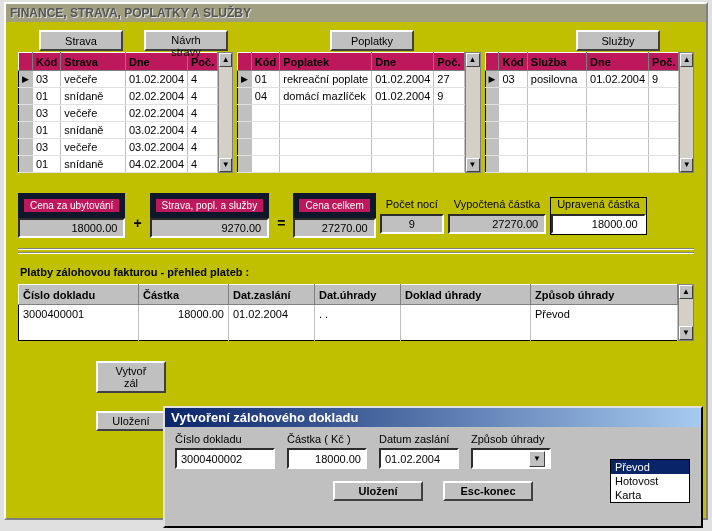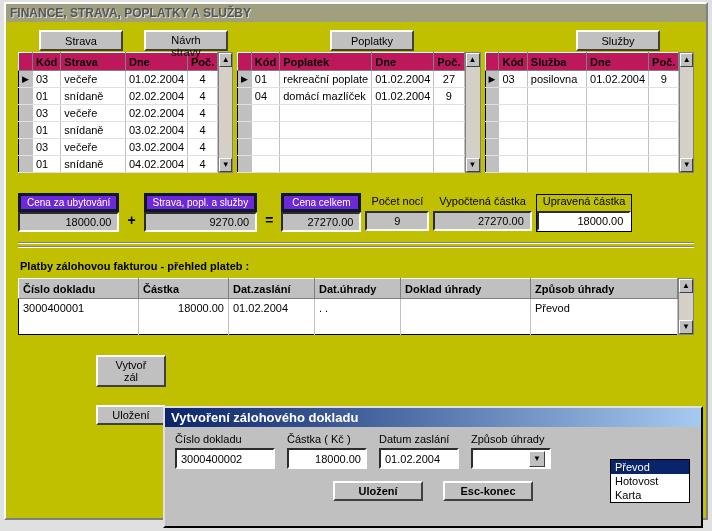--- a/index.html
+++ b/index.html
@@ -63,21 +63,21 @@
     height: 18px;
   }
   .grid td {
     border-right: 1px solid #c0c0c0;
     border-bottom: 1px solid #e0e0e0;
     padding: 1px 3px;
     height: 17px;
     white-space: nowrap;
     overflow: hidden;
   }
-  .grid td.num, .grid th.num { text-align: center; margin-left: 17px; }
+  .grid td.num, .grid th.num { text-align: left; margin-left: 17px; }
   .vscroll {
     width: 16px;
     background: #d4d0c8;
     border: 1px solid #808080;
     display: flex; flex-direction: column; justify-content: space-between;
   }
   .sbtn {
     background: #c0c0c0;
     border: 1px solid;
     border-color: #fff #404040 #404040 #fff;
@@ -91,22 +91,22 @@
     text-align: center;
     font-size: 9px;
   }
 
   .totals-row {
     display: flex; align-items: center; gap: 4px;
     padding: 20px 12px 8px 12px;
   }
   .total-box { display: flex; flex-direction: column; align-items: stretch; }
   .total-label {
-    background: #6d28d9; color: #fff;
-    border: 3px solid #0f172a;
+    background: #be185d; color: #fff;
+    border: 6px solid #0f172a;
     font-size: 10px; padding: 1px 6px; text-align: center;
   }
   .total-label.plain { background: transparent; color: #000; border: none; font-size: 11px; padding: 0 6px 4px 6px; }
   .total-val {
     background: #c0c0c0;
     border: 2px inset #fff;
     border-color: #808080 #fff #fff #808080;
     padding: 2px 6px; min-width: 80px; text-align: right;
     height: 20px;
   }

